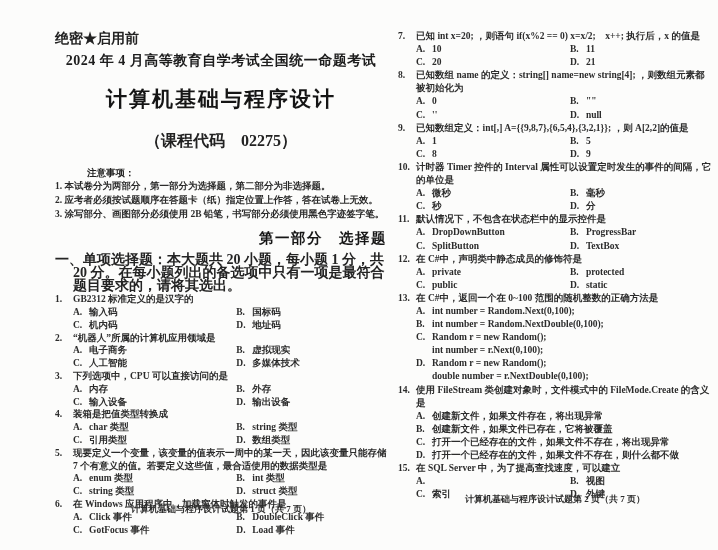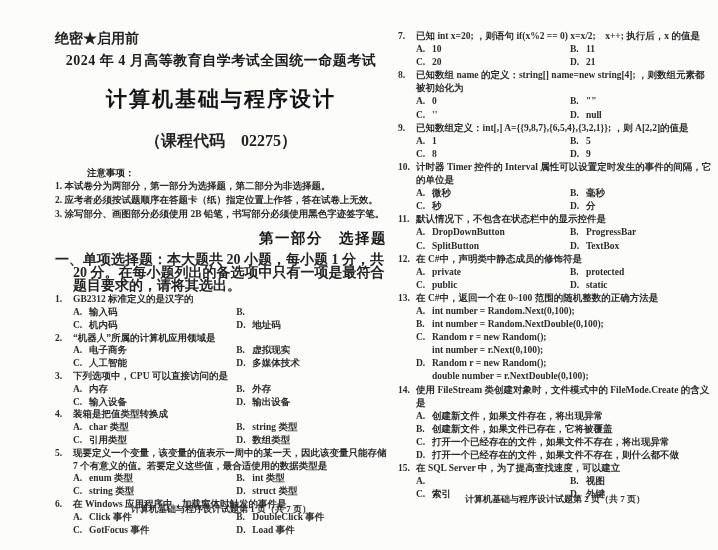--- a/index.html
+++ b/index.html
@@ -63,20 +63,21 @@
           <span class="q-num">1.</span>
           <span class="q-stem">GB2312 标准定义的是汉字的</span>
         </div>
         <div class="options cols2">
           <div class="option">
             <span class="opt-label">A.</span>
             <span class="opt-text">输入码</span>
           </div>
           <div class="option">
             <span class="opt-label">B.</span>
+            <span class="opt-text">国标码</span>
           </div>
           <div class="option">
             <span class="opt-label">C.</span>
             <span class="opt-text">机内码</span>
           </div>
           <div class="option">
             <span class="opt-label">D.</span>
             <span class="opt-text">地址码</span>
           </div>
         </div>

